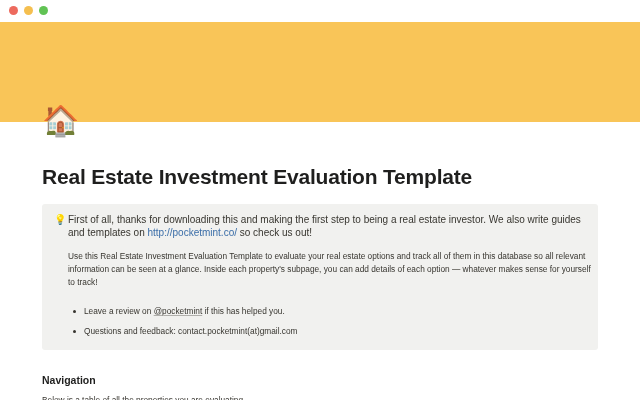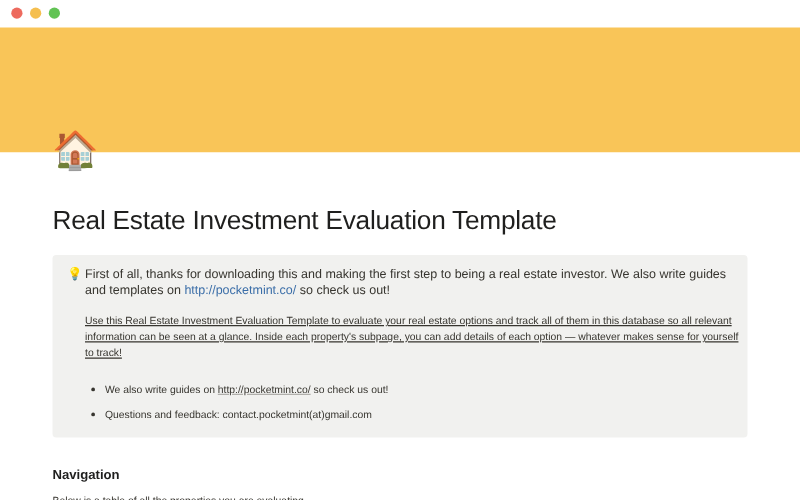--- a/index.html
+++ b/index.html
@@ -66,21 +66,21 @@
     left: 42px;
     font-size: 30px;
     line-height: 1;
     font-family: "DejaVu Sans", sans-serif;
   }
   .page-title {
     position: absolute;
     top: 43px;
     left: 42px;
     font-size: 21px;
-    font-weight: normal;
+    font-weight: bold;
     color: #1f1f1e;
     letter-spacing: -0.2px;
     margin: 0;
   }
   
   .callout {
     position: absolute;
     top: 82px;
     left: 42px;
     width: 556px;
@@ -104,21 +104,20 @@
     font-size: 10px;
     line-height: 13px;
     color: #37352f;
   }
   .callout-p2 {
     margin: 11px 0 16px 14px;
     font-size: 8.3px;
     line-height: 13px;
     color: #37352f;
     width: 528px;
-    text-decoration: underline;
   }
   .link {
     color: #37352f;
     text-decoration: underline;
     text-decoration-color: rgba(55,53,47,0.35);
   }
   .link-blue {
     color: #3b6ea8;
     text-decoration: none;
   }
@@ -193,21 +192,21 @@
     <div class="callout">
 
       <div class="callout-row">
         <span class="callout-bulb">💡</span>
         <span class="callout-text"><span>First of all, thanks for downloading this and making the first step to being a real estate investor. We also write guides and templates on </span><a class="link-blue" href="#">http://pocketmint.co/</a><span> so check us out!</span></span>
       </div>
 
       <div class="callout-p2">Use this Real Estate Investment Evaluation Template to evaluate your real estate options and track all of them in this database so all relevant information can be seen at a glance. Inside each property's subpage, you can add details of each option — whatever makes sense for yourself to track!</div>
 
       <ul class="bullets">
-        <li><span>We also write guides on </span><a class="link" href="#">http://pocketmint.co/</a><span> so check us out!</span></li>
+        <li><span>Leave a review on </span><a class="link" href="#">@pocketmint</a><span> if this has helped you.</span></li>
         <li><span>Questions and feedback: contact.pocketmint(at)gmail.com</span></li>
       </ul>
 
     </div>
 
     <div class="nav-heading">Navigation</div>
     <div class="nav-sub">Below is a table of all the properties you are evaluating</div>
 
   </div>
 </div>

